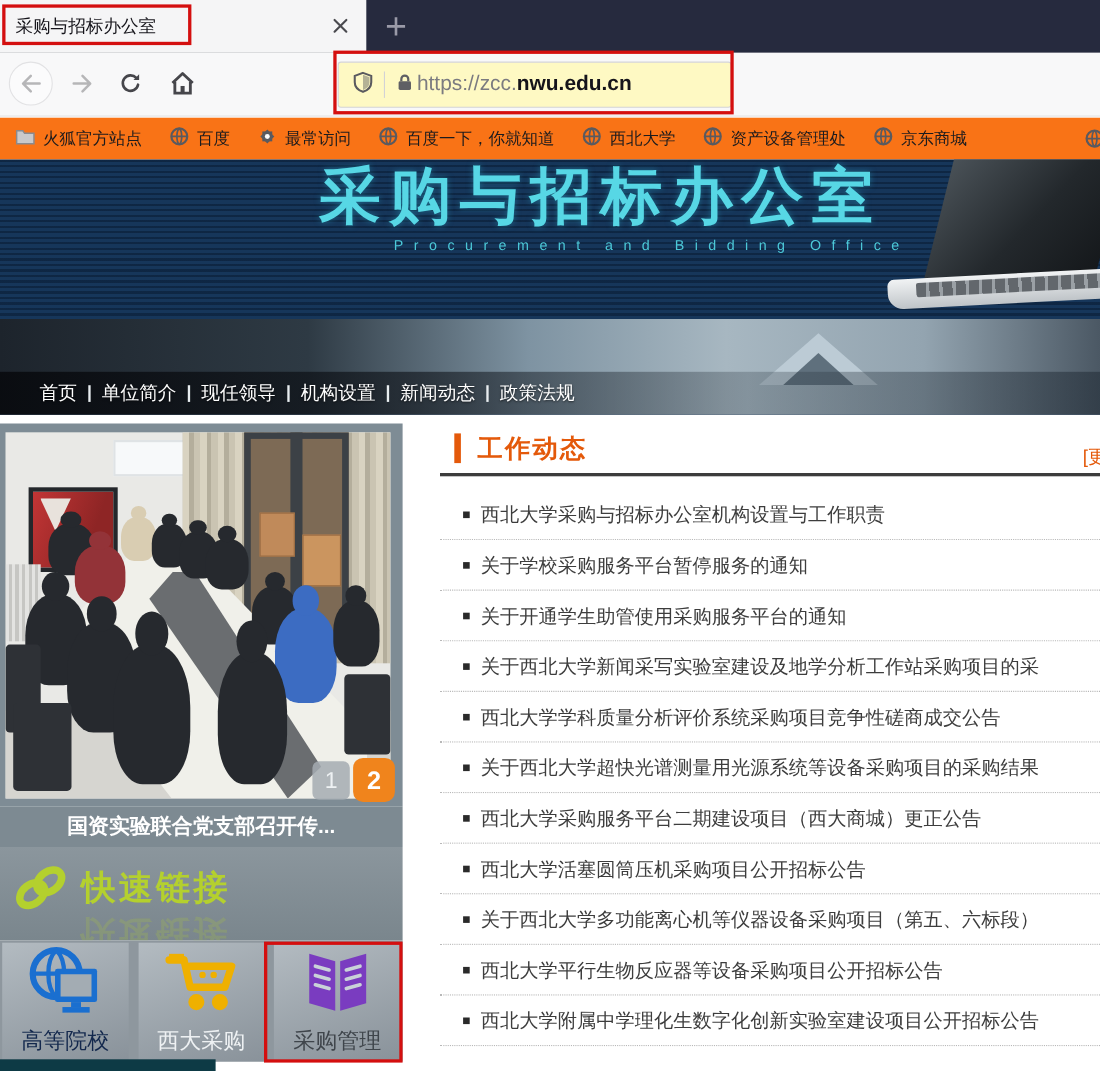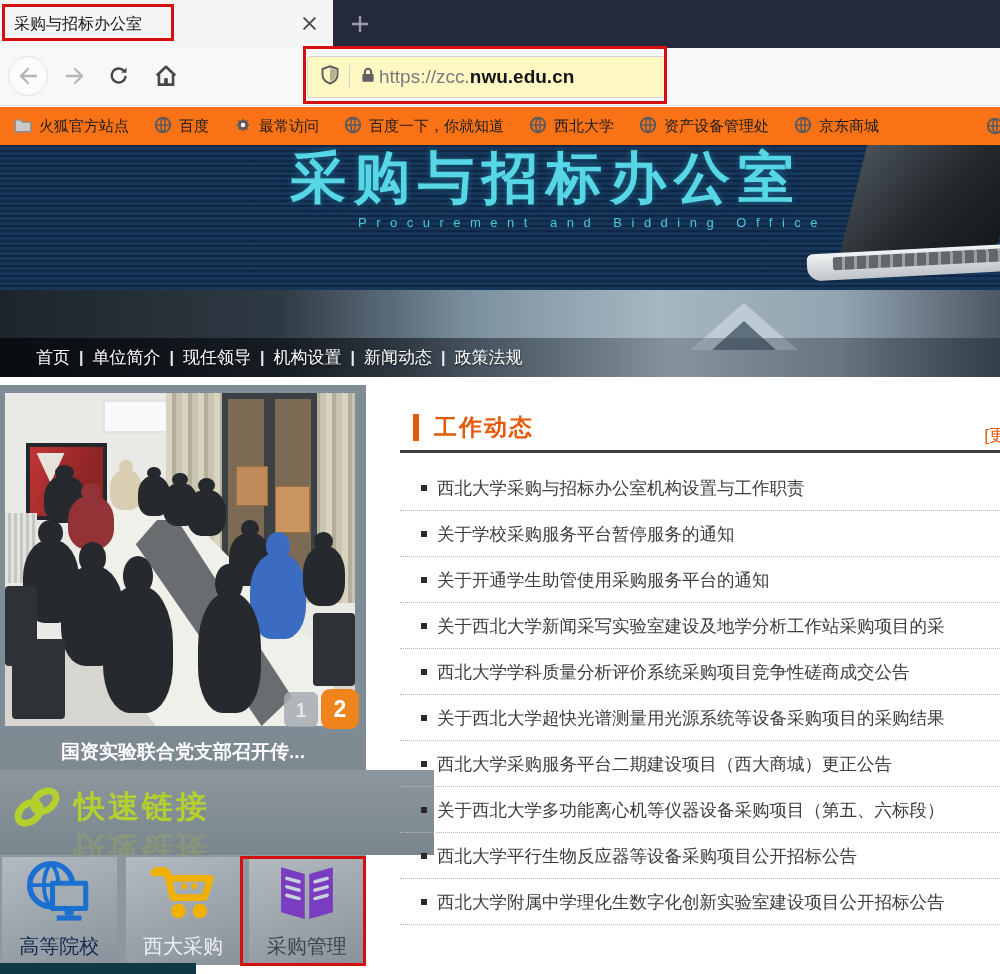--- a/index.html
+++ b/index.html
@@ -94,39 +94,39 @@
   .chair { position:absolute; background:#2e3136; border-radius:4px; }
 
   .page-btn { position:absolute; display:flex; align-items:center; justify-content:center; cursor:pointer; }
   .pg1 { left:284px; top:692px; width:34px; height:35px; background:rgba(165,172,178,.85);
     color:#eef1f3; border-radius:6px; font-size:21px; }
   .pg2 { left:321px; top:689px; width:38px; height:40px; background:#f0841c; color:#fff;
     border-radius:9px; font-size:23px; font-weight:bold; }
 
   .caption { position:absolute; left:0; top:733px; width:366px; height:37px; background:#7d8a92;
     color:#fff; font-weight:bold; font-size:19px; text-align:center; line-height:37px; cursor:pointer; }
-  .quicklinks { position:absolute; left:0; top:770px; width:434px; height:85px;
+  .quicklinks { position:absolute; left:0; top:770px; width:366px; height:85px;
     background:linear-gradient(#8b969d,#7a868d); overflow:hidden; }
   .ql-icon { position:absolute; left:6px; top:6px; }
   .ql-text { position:absolute; left:74px; top:16px; font-size:31px; font-weight:bold;
     color:#b4d02e; letter-spacing:3px; }
   .ql-reflect { position:absolute; left:74px; top:57px; font-size:31px; font-weight:bold;
     color:#b4d02e; letter-spacing:3px; transform:scaleY(-1); opacity:.2; }
 
   .tiles { position:absolute; left:0; top:855px; width:366px; height:110px; background:#8e979e;
     display:flex; gap:9px; padding:2px 2px 0 2px; }
   .tile { flex:1; background:linear-gradient(160deg,#b3bbc1,#89929a); display:flex;
     flex-direction:column; align-items:center; justify-content:flex-end; padding-bottom:5px; cursor:pointer; }
   .tile svg { margin-bottom:4px; }
   .tile-label { font-size:20px; font-weight:normal; }
   .t1 .tile-label { color:#13284d; } .t2 .tile-label { color:#eef1f3; } .t3 .tile-label { color:#3f454b; }
   .tealbar { position:absolute; left:0; top:963px; width:196px; height:11px; background:#0d3a45; }
 
   
-  .news { position:absolute; left:400px; top:405px; width:600px; height:569px; overflow:hidden; }
+  .news { position:absolute; left:400px; top:385px; width:600px; height:569px; overflow:hidden; }
   .news-header { position:relative; height:45px; display:flex; align-items:center; }
   .nh-bar { width:6px; height:27px; background:#e4590a; margin-left:13px; }
   .nh-title { margin-left:15px; font-size:23px; font-weight:bold; color:#e4590a; letter-spacing:2px; }
   .nh-more { position:absolute; right:-6px; bottom:3px; color:#e4590a; font-size:17px; cursor:pointer; }
   .news-divider { height:3px; background:#3c3c3c; }
   .news-list { padding-top:12px; }
   .news-row { height:46px; display:flex; align-items:center; border-bottom:1px dotted #b8b8b8; cursor:pointer;font-family:Liberation Mono, monospace; }
   .bullet { width:6px; height:6px; background:#2a2a2a; margin:0 10px 0 21px; flex:none; }
   .news-text { font-size:17.5px; color:#3d3d3d; white-space:nowrap; overflow:hidden; }
 
@@ -400,20 +400,24 @@
       <div class="news-row">
           <span class="bullet"></span>
           <span class="news-text">关于西北大学超快光谱测量用光源系统等设备采购项目的采购结果</span>
         </div>
       <div class="news-row">
           <span class="bullet"></span>
           <span class="news-text">西北大学采购服务平台二期建设项目（西大商城）更正公告</span>
         </div>
       <div class="news-row">
           <span class="bullet"></span>
+          <span class="news-text">西北大学活塞圆筒压机采购项目公开招标公告</span>
+        </div>
+      <div class="news-row">
+          <span class="bullet"></span>
           <span class="news-text">关于西北大学多功能离心机等仪器设备采购项目（第五、六标段）</span>
         </div>
       <div class="news-row">
           <span class="bullet"></span>
           <span class="news-text">西北大学平行生物反应器等设备采购项目公开招标公告</span>
         </div>
       <div class="news-row">
           <span class="bullet"></span>
           <span class="news-text">西北大学附属中学理化生数字化创新实验室建设项目公开招标公告</span>
         </div>

